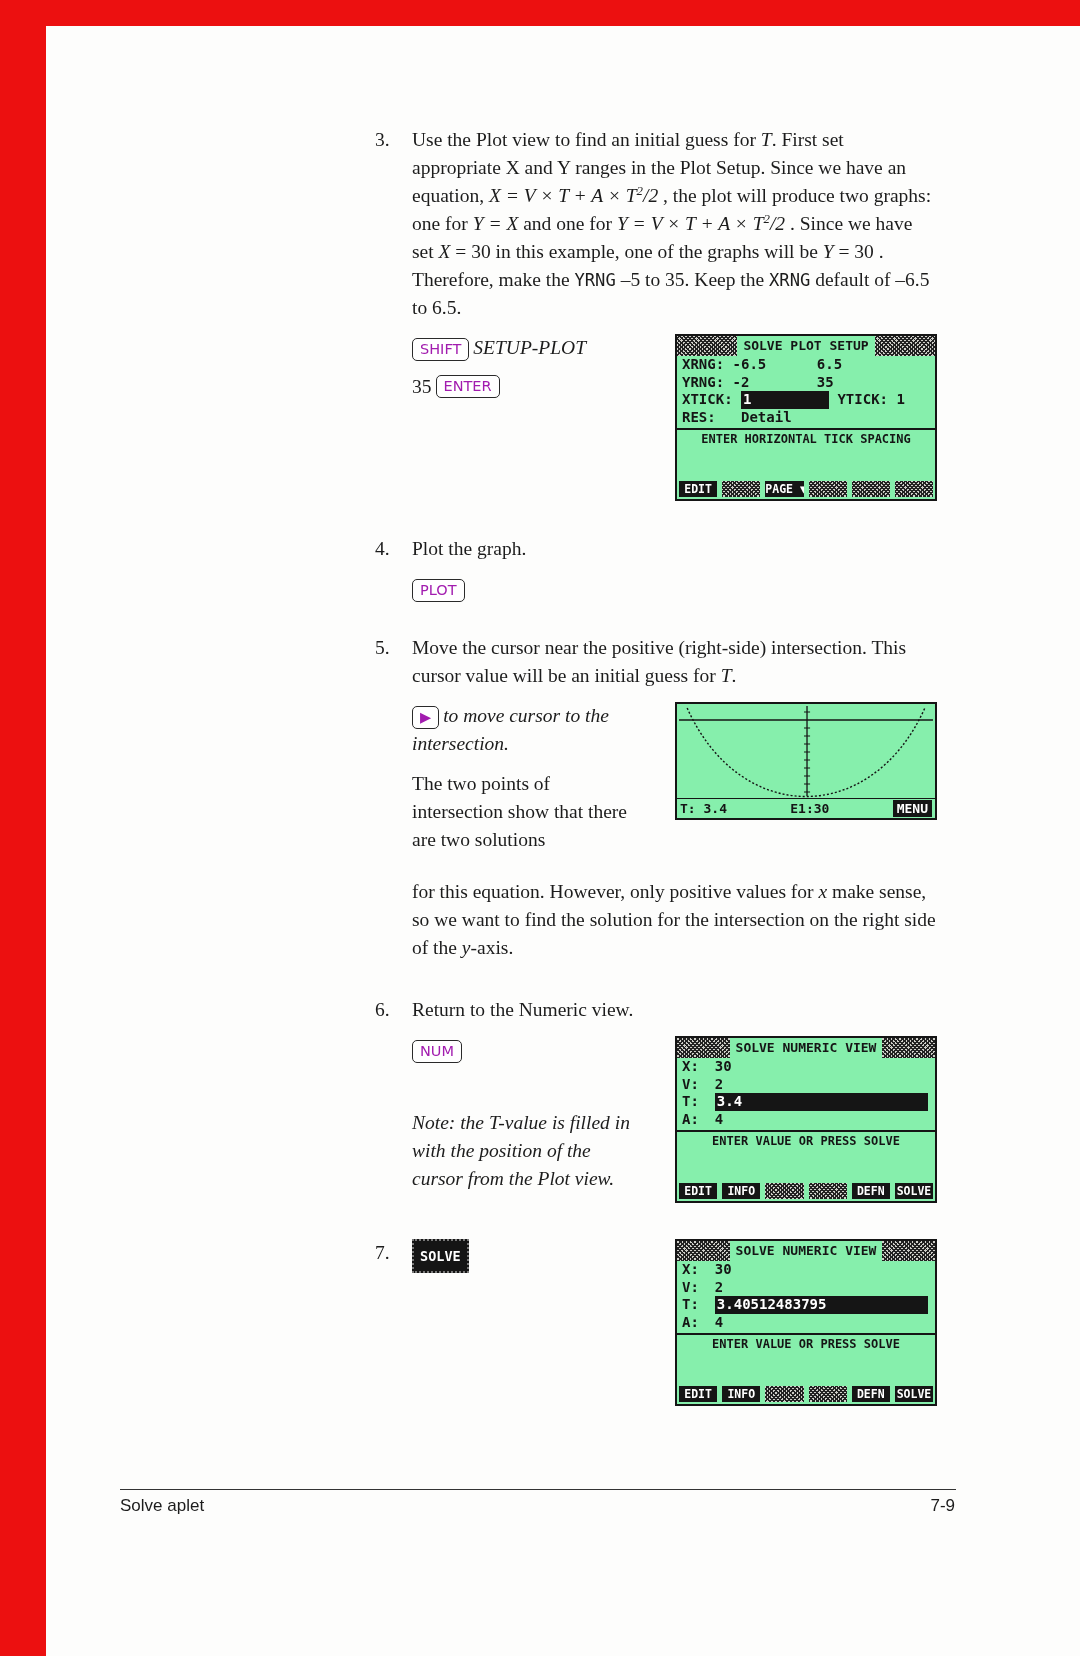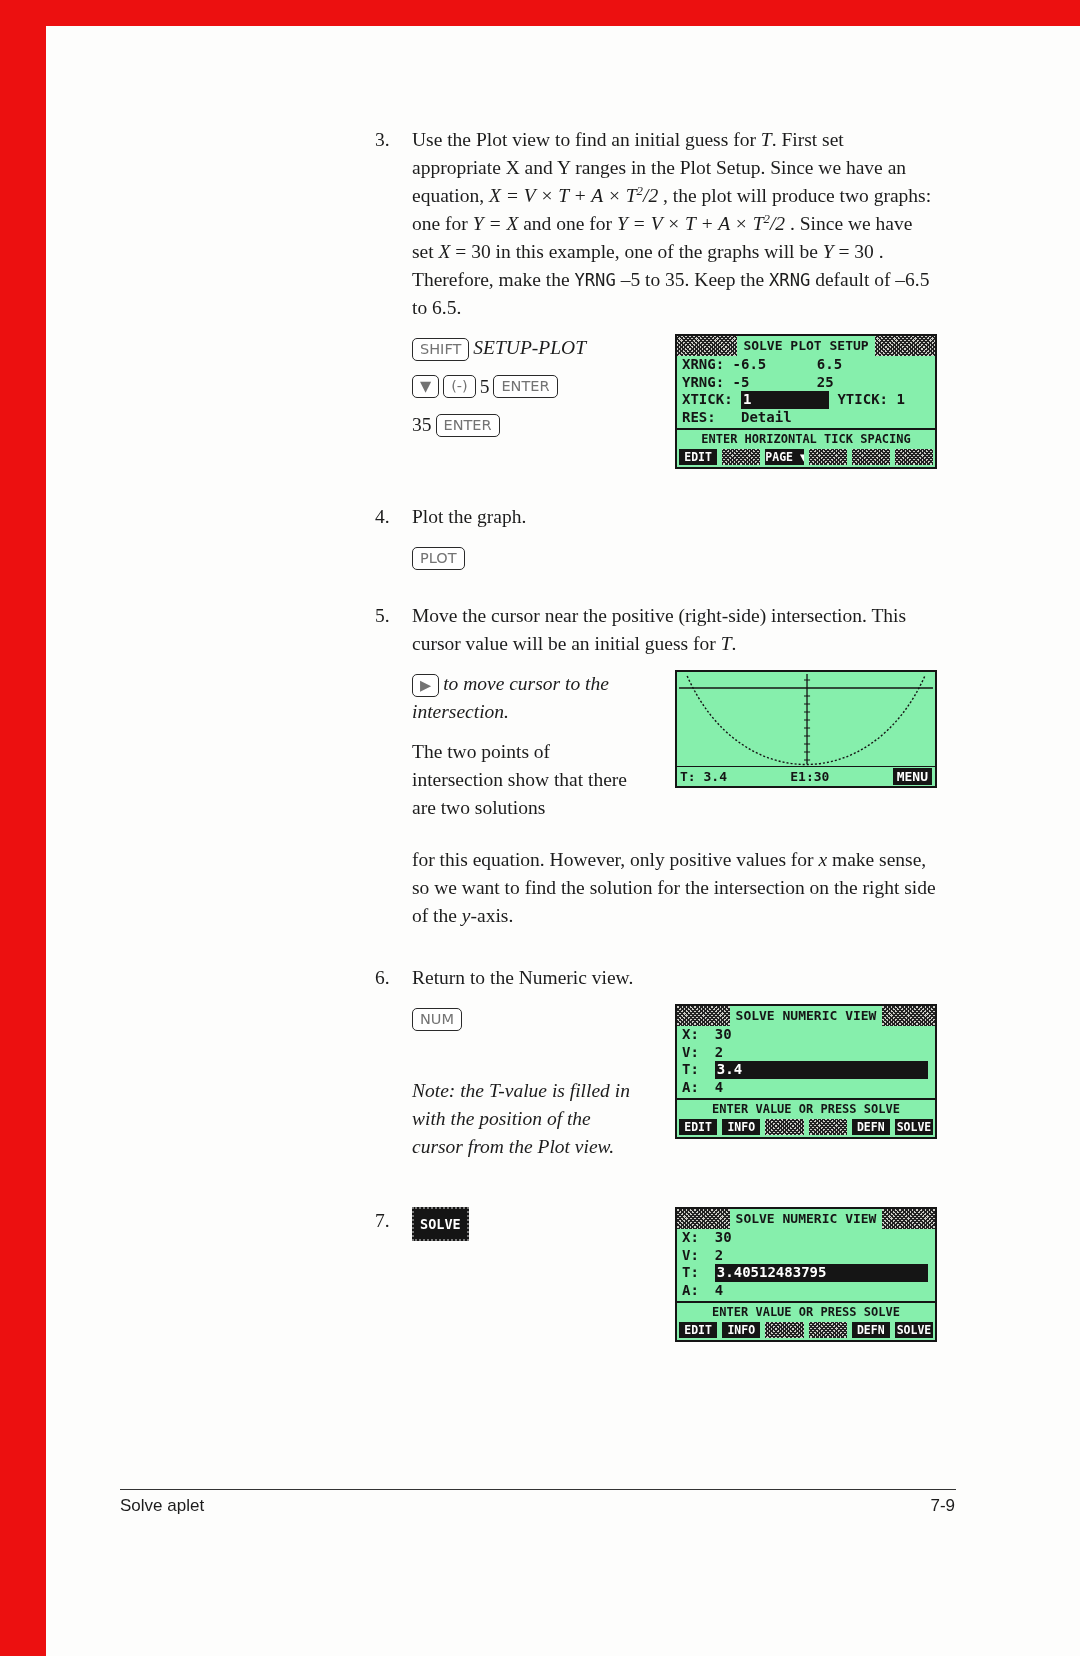--- a/index.html
+++ b/index.html
@@ -29,21 +29,21 @@
 
   .row { display:flex; justify-content:space-between; align-items:flex-start; margin-bottom:12px; }
   .leftcol { width:250px; flex:0 0 250px; }
   .leftcol-narrow { width:225px; flex:0 0 225px; }
 
   .kline { margin-bottom:9px; white-space:nowrap; }
   .key {
     display:inline-block; border:1.7px solid #2a2a2a; border-radius:5px;
     padding:0 7px; font-family:"DejaVu Sans", "Liberation Sans", sans-serif;
     font-size:14.5px; line-height:21px; background:#fff; vertical-align:middle;
-    margin-right:4px; color:#737373;
+    margin-right:4px; color:#a21caf;
   }
   .ktext { font-size:19.5px; margin-right:4px; vertical-align:middle; }
 
   
   .lcd {
     width:262px; flex:0 0 262px; border:2.5px solid #151515; background:#86efac;
     font-family:"DejaVu Sans Mono", monospace; font-weight:bold; color:#151515;
   }
   .lcd-header { display:flex; align-items:stretch; height:20px; }
   .dither, .mkey:empty {
@@ -54,21 +54,21 @@
   }
   .dither { flex:1; }
   .lcd-title { padding:0 6px; display:flex; align-items:center; font-size:13px; white-space:nowrap; }
   .lcd-line { padding:0 5px; white-space:pre; font-size:14px; line-height:17.5px; }
   .flexline { display:flex; }
   .nval { margin-left:16px; }
   .hl { flex:1; background:#151515; color:#fff; padding-left:2px; margin-right:2px; }
   .inv-field { background:#151515; color:#fff; display:inline-block; width:88px; padding-left:2px; }
   .lcd-rule { border-top:2px solid #151515; margin-top:2px; }
   .lcd-help { font-size:12px; line-height:16px; padding:1px 4px 1px; white-space:nowrap;text-align:center; }
-  .lcd-menu { display:flex; gap:5px; padding:1px 2px 2px 2px; }
+  .lcd-menu { display:flex; gap:5px; padding:1px 2px 2px 2px;margin-top:32px; }
   .mkey { flex:1; height:16px; background:#151515; color:#fff; text-align:center;
           font-size:11.5px; line-height:16px; overflow:hidden; white-space:nowrap; }
 
   .plot-svg { display:block; width:100%; height:94px; }
   .plot-status { display:flex; justify-content:space-between; align-items:center;
                  border-top:1.8px solid #151515; font-size:13px; line-height:17px; padding:1px 3px; }
   .plot-status .inv { background:#151515; color:#fff; padding:0 4px; }
 
   .softkey {
     display:inline-block; background:#151515; color:#fff;
@@ -92,34 +92,31 @@
   <div class="item">
     <div class="inum">3.</div>
     <div class="ibody">
       <p class="para"><span>Use the Plot view to find an initial guess for </span><span class="s-i">T</span><span>. First set appropriate X and Y ranges in the Plot Setup. Since we have an equation, </span><span class="s-i">X = V × T + A × T</span><span class="s-i s-sup">2</span><span class="s-i">/2</span><span> , the plot will produce two graphs: one for </span><span class="s-i">Y = X</span><span> and one for </span><span class="s-i">Y = V × T + A × T</span><span class="s-i s-sup">2</span><span class="s-i">/2</span><span> . Since we have set </span><span class="s-i">X</span><span> = 30 in this example, one of the graphs will be </span><span class="s-i">Y</span><span> = 30 . Therefore, make the </span><span class="s-tt">YRNG</span><span> –5 to 35. Keep the </span><span class="s-tt">XRNG</span><span> default of –6.5 to 6.5.</span></p>
       <div class="row">
         <div class="leftcol">
           <div class="kline">
             <span class="key">SHIFT</span><span class="italic">SETUP-PLOT</span>
           </div>
           <div class="kline">
-            <span class="key">▼</span><span class="key">(-)</span><span class="ktext">5</span><span class="key">ENTER</span>
-          </div>
-          <div class="kline">
             <span class="ktext">35</span><span class="key">ENTER</span>
           </div>
         </div>
         <div class="lcd">
           <div class="lcd-header">
             <div class="dither"></div>
             <div class="lcd-title">SOLVE PLOT SETUP</div>
             <div class="dither"></div>
           </div>
           <div class="lcd-line">XRNG: -6.5      6.5</div>
-          <div class="lcd-line">YRNG: -5        25</div>
+          <div class="lcd-line">YRNG: -2        35</div>
           <div class="lcd-line"><span>XTICK: </span><span class="inv-field">1</span><span> YTICK: 1</span></div>
           <div class="lcd-line">RES:   Detail</div>
           <div class="lcd-rule"></div>
           <div class="lcd-help">ENTER HORIZONTAL TICK SPACING</div>
           <div class="lcd-menu">
             <div class="mkey">EDIT</div>
             <div class="mkey"></div>
             <div class="mkey">PAGE ▼</div>
             <div class="mkey"></div>
             <div class="mkey"></div>

